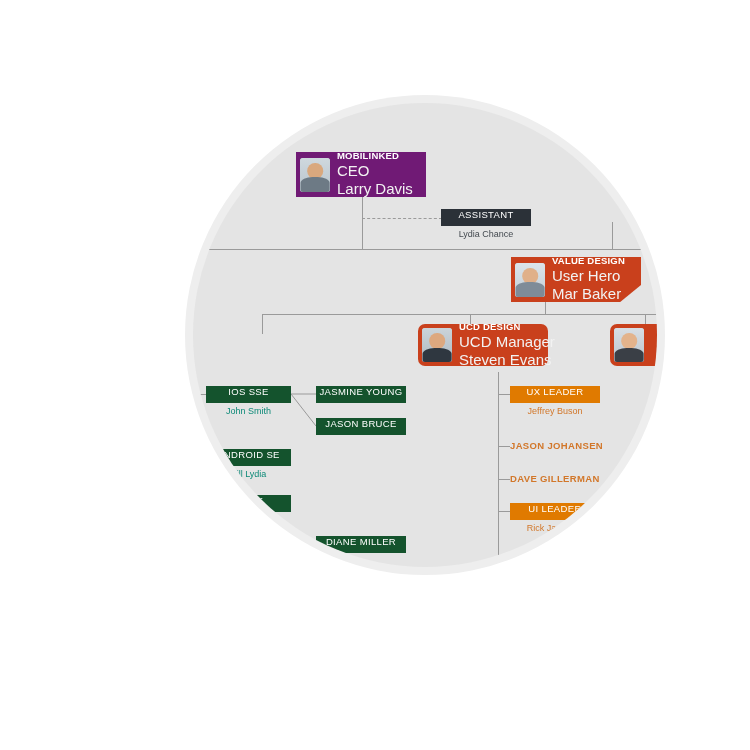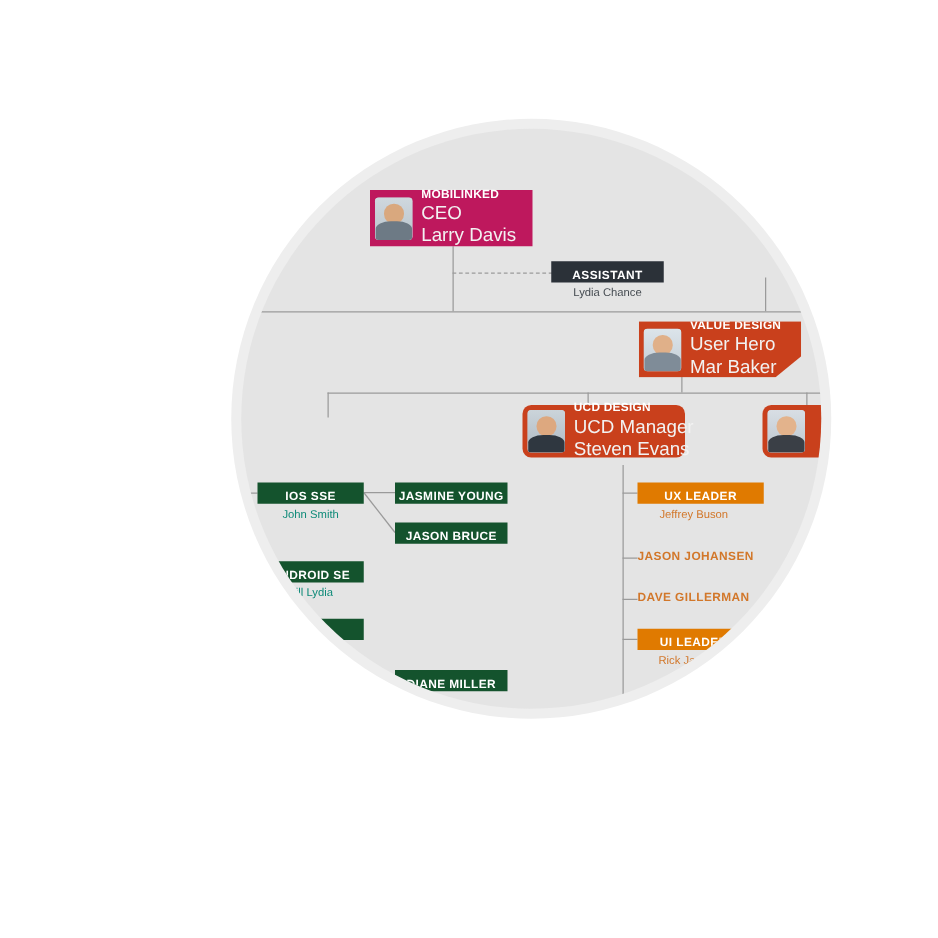--- a/index.html
+++ b/index.html
@@ -46,31 +46,31 @@
   }
   .card .ph{
     width:30px;height:34px;flex:0 0 30px;
     border-radius:3px;overflow:hidden;background:#c3ccd4;
     margin-right:7px;
   }
   .card .tx{line-height:1.22;}
   .card .t1{color:#ffffff;font-size:9.5px;font-weight:bold;letter-spacing:.2px;white-space:nowrap;}
   .card .t2,.card .t3{color:#f2f2f2;font-size:15px;white-space:nowrap;}
 
-  .card-ceo{background:#be185d;}
+  .card-ceo{background:#701a75;}
   .card-red{background:#c9401c;}
 
   .rounded{border-radius:7px;}
   
   .notch-br{clip-path:polygon(0 0,100% 0,100% 62%,84% 100%,0 100%);}
 
   
   .chip{
-    position:absolute;display:flex;align-items:flex-end;justify-content:center;
-    color:#ffffff;font-size:9.5px;font-weight:bold;letter-spacing:.35px;
+    position:absolute;display:flex;align-items:flex-start;justify-content:center;
+    color:#ffffff;font-size:9.5px;font-weight:normal;letter-spacing:.35px;
     white-space:nowrap;box-sizing:border-box;
   }
   .chip-teal{background:#14532d;}
   .chip-orange{background:#e07a00;}
   .chip-dark{background:#2b3138;}
 
   
   .cap{
     position:absolute;text-align:center;font-size:9px;white-space:nowrap;
   }
@@ -242,21 +242,21 @@
         <span>JASMINE YOUNG</span>
       </div>
       <div class="chip chip-teal" style="left:316px;top:418px;width:90px;height:17px;">
         <span>JASON BRUCE</span>
       </div>
 
       <div class="chip chip-teal" style="left:316px;top:536px;width:90px;height:17px;">
         <span>DIANE MILLER</span>
       </div>
 
-      <div class="chip chip-orange" style="left:510px;top:386px;width:101px;height:17px;">
+      <div class="chip chip-orange" style="left:510px;top:386px;width:90px;height:17px;">
         <span>UX LEADER</span>
       </div>
       <div class="cap cap-orange" style="left:510px;top:406px;width:90px;text-align:center;">Jeffrey Buson</div>
 
       <div class="bare" style="left:510px;top:440px;">JASON JOHANSEN</div>
 
       <div class="bare" style="left:510px;top:473px;">DAVE GILLERMAN</div>
 
       <div class="chip chip-orange" style="left:510px;top:503px;width:90px;height:17px;">
         <span>UI LEADER</span>

